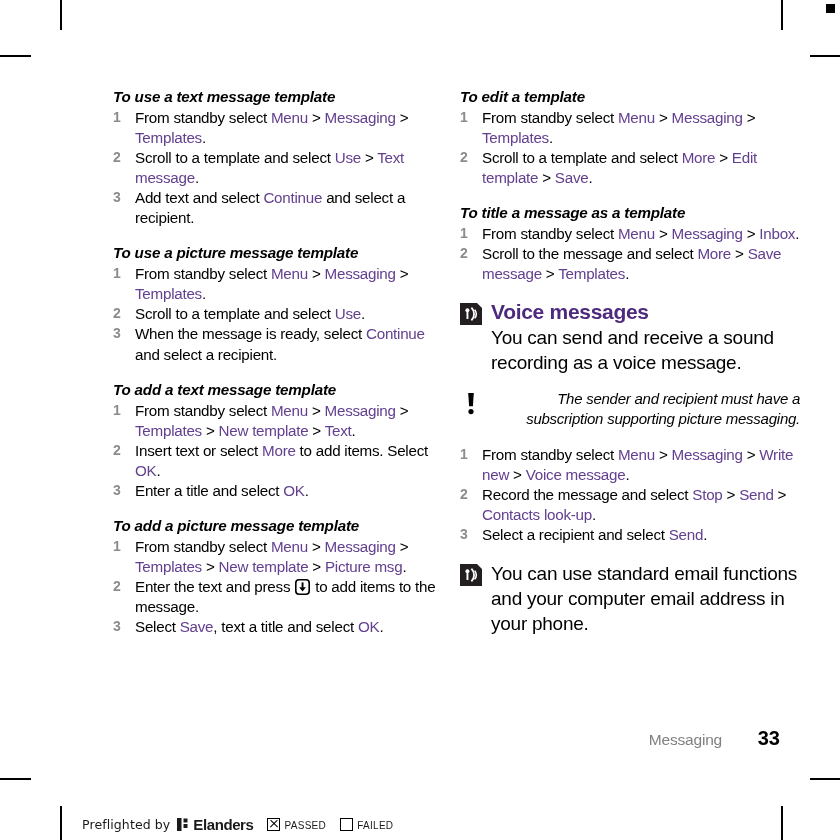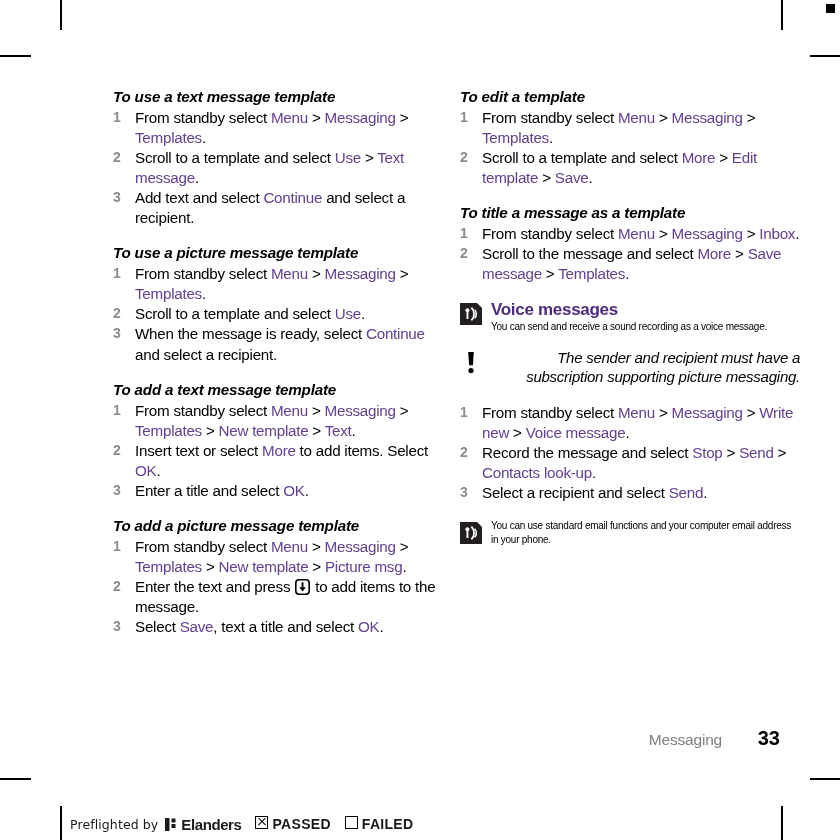--- a/index.html
+++ b/index.html
@@ -88,29 +88,29 @@
   .mi { color: #63408f; }
 
   
   .section {
     position: relative;
     padding-left: 31px;
     margin-bottom: 14px;
   }
   .section h2 {
     margin: 0 0 1px 0;
-    font-size: 17px;
+    font-size: 21px;
     font-weight: bold;
     color: #4e2a7f;
     line-height: 1.12;
     letter-spacing: -0.3px;
   }
   .section p.lead {
     margin: 0;
-    font-size: 10px;
+    font-size: 19px;
     line-height: 1.32;
     color: #000;
     letter-spacing: -0.25px;
   }
   .sec-icon {
     position: absolute;
     left: 0;
     top: 3px;
     width: 22px;
     height: 22px;
@@ -168,21 +168,21 @@
     font-size: 20px;
     font-weight: bold;
     color: #000;
     width: 58px;
     text-align: right;
   }
 
   
   .preflight {
     position: absolute;
-    left: 70px;
+    left: 82px;
     top: 812px;
     display: flex;
     align-items: center;
     height: 24px;
     font-size: 12.5px;
     color: #1a1a1a;
   }
   .preflight .pf-by {
     font-family: "DejaVu Sans", sans-serif;
     font-size: 12.5px;
@@ -195,24 +195,24 @@
     margin: 0 4px 0 7px;
     position: relative;
   }
   .preflight .pf-brand {
     font-weight: bold;
     font-size: 15px;
     letter-spacing: -0.4px;
   }
   .pf-state {
     display: flex;
-    align-items: flex-start;
+    align-items: flex-end;
     margin-left: 14px;
-    font-weight: bold;
-    font-size: 14px;
+    font-weight: normal;
+    font-size: 10px;
     letter-spacing: 0.3px;
   }
   .pf-box {
     display: inline-block;
     width: 11px;
     height: 11px;
     border: 1.4px solid #000;
     margin-right: 4px;
     position: relative;
   }

